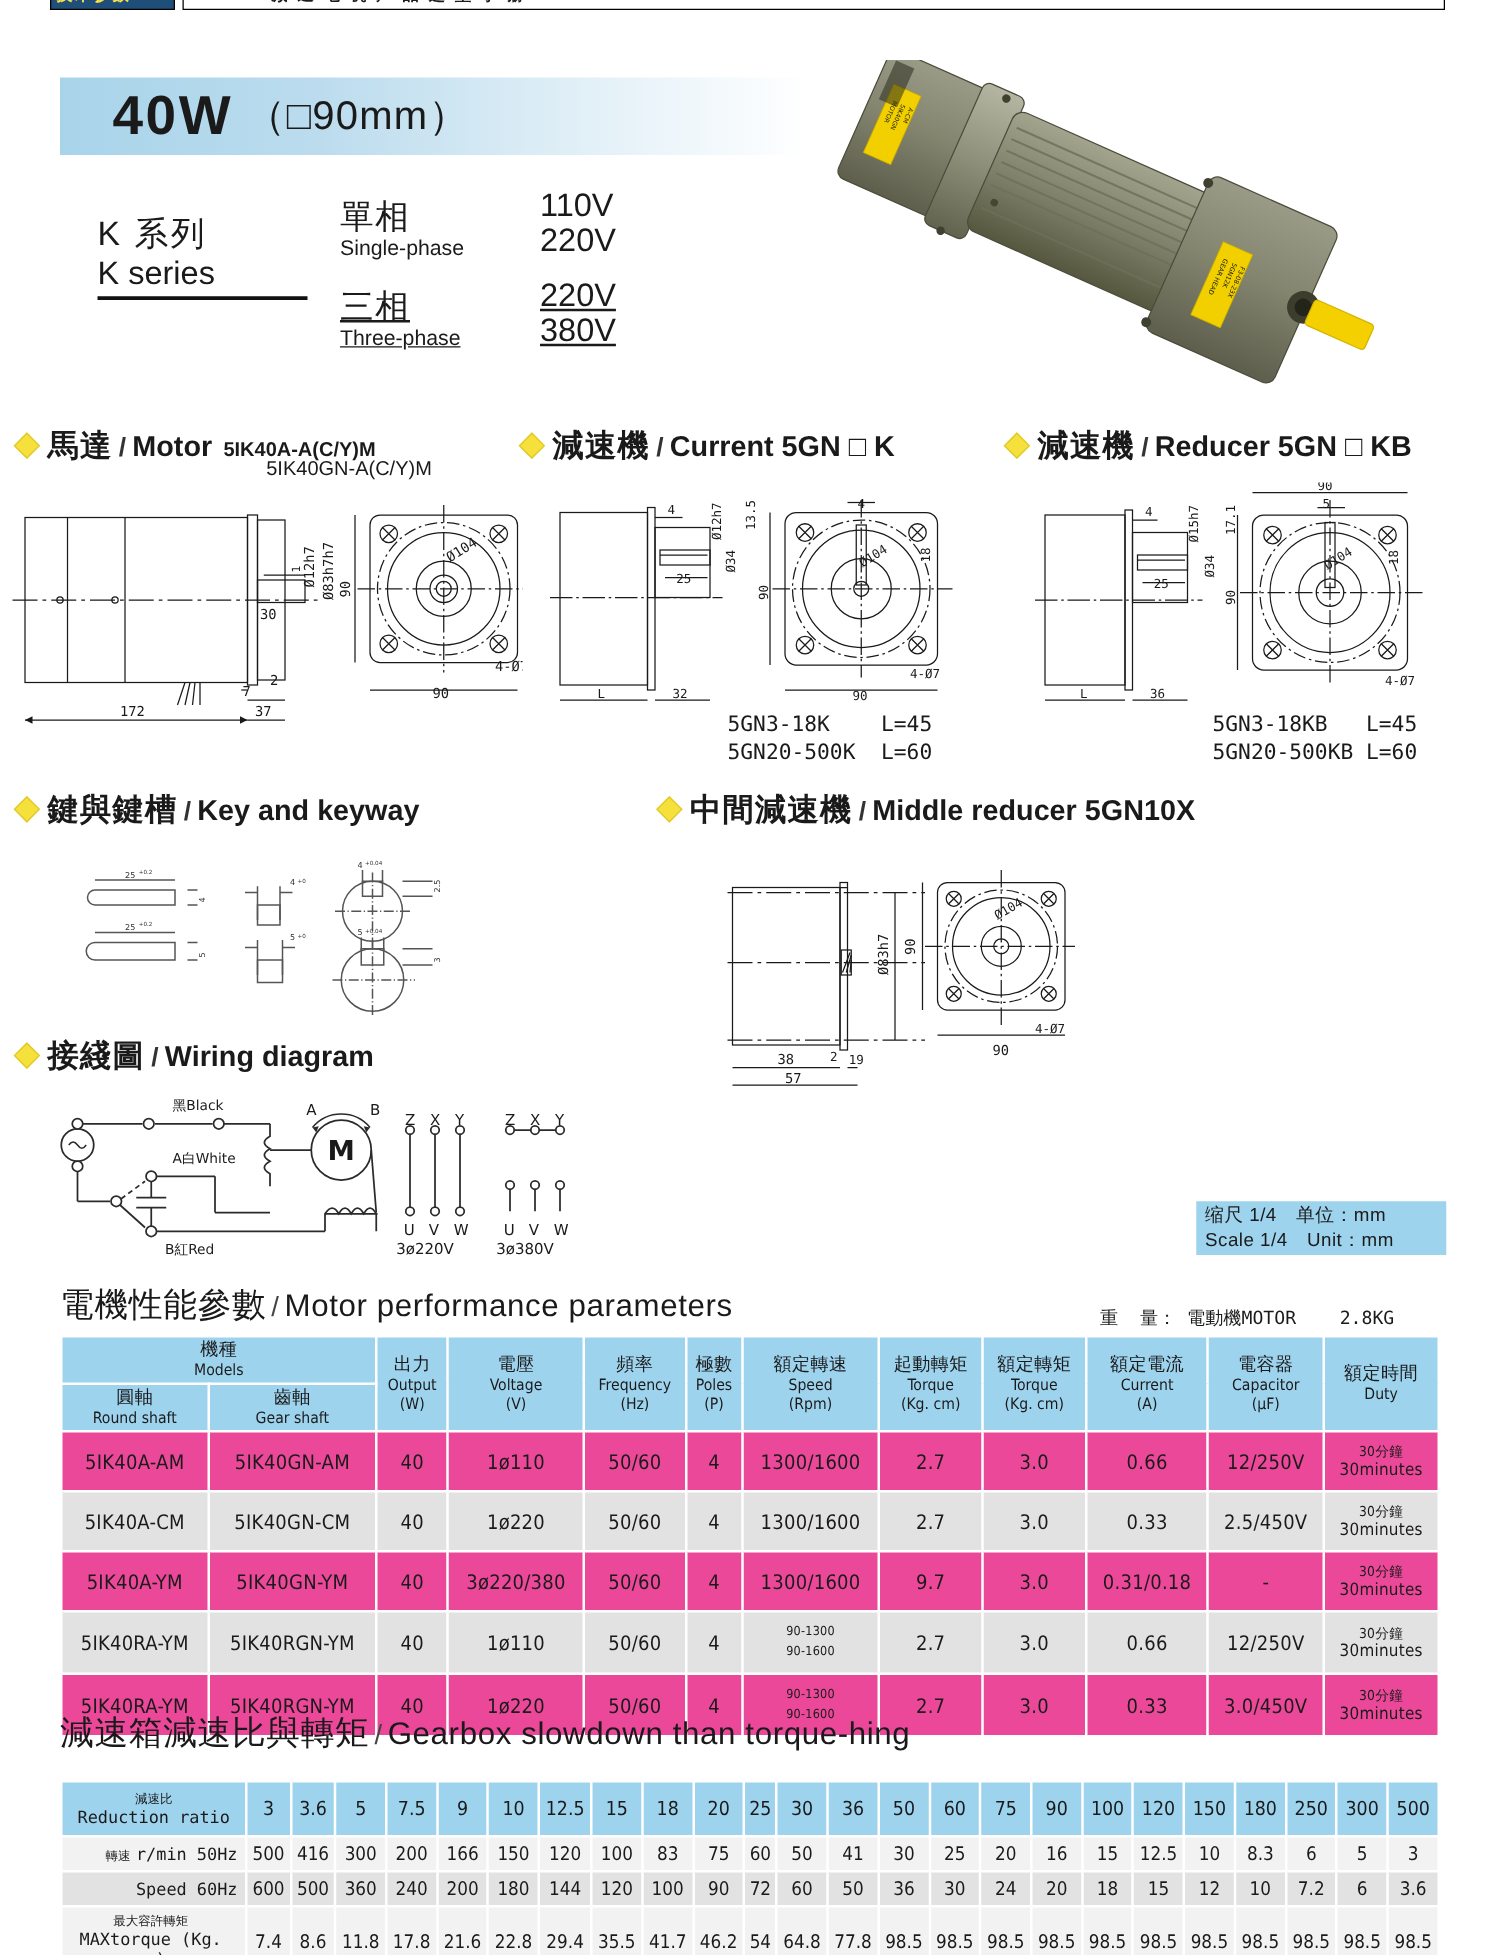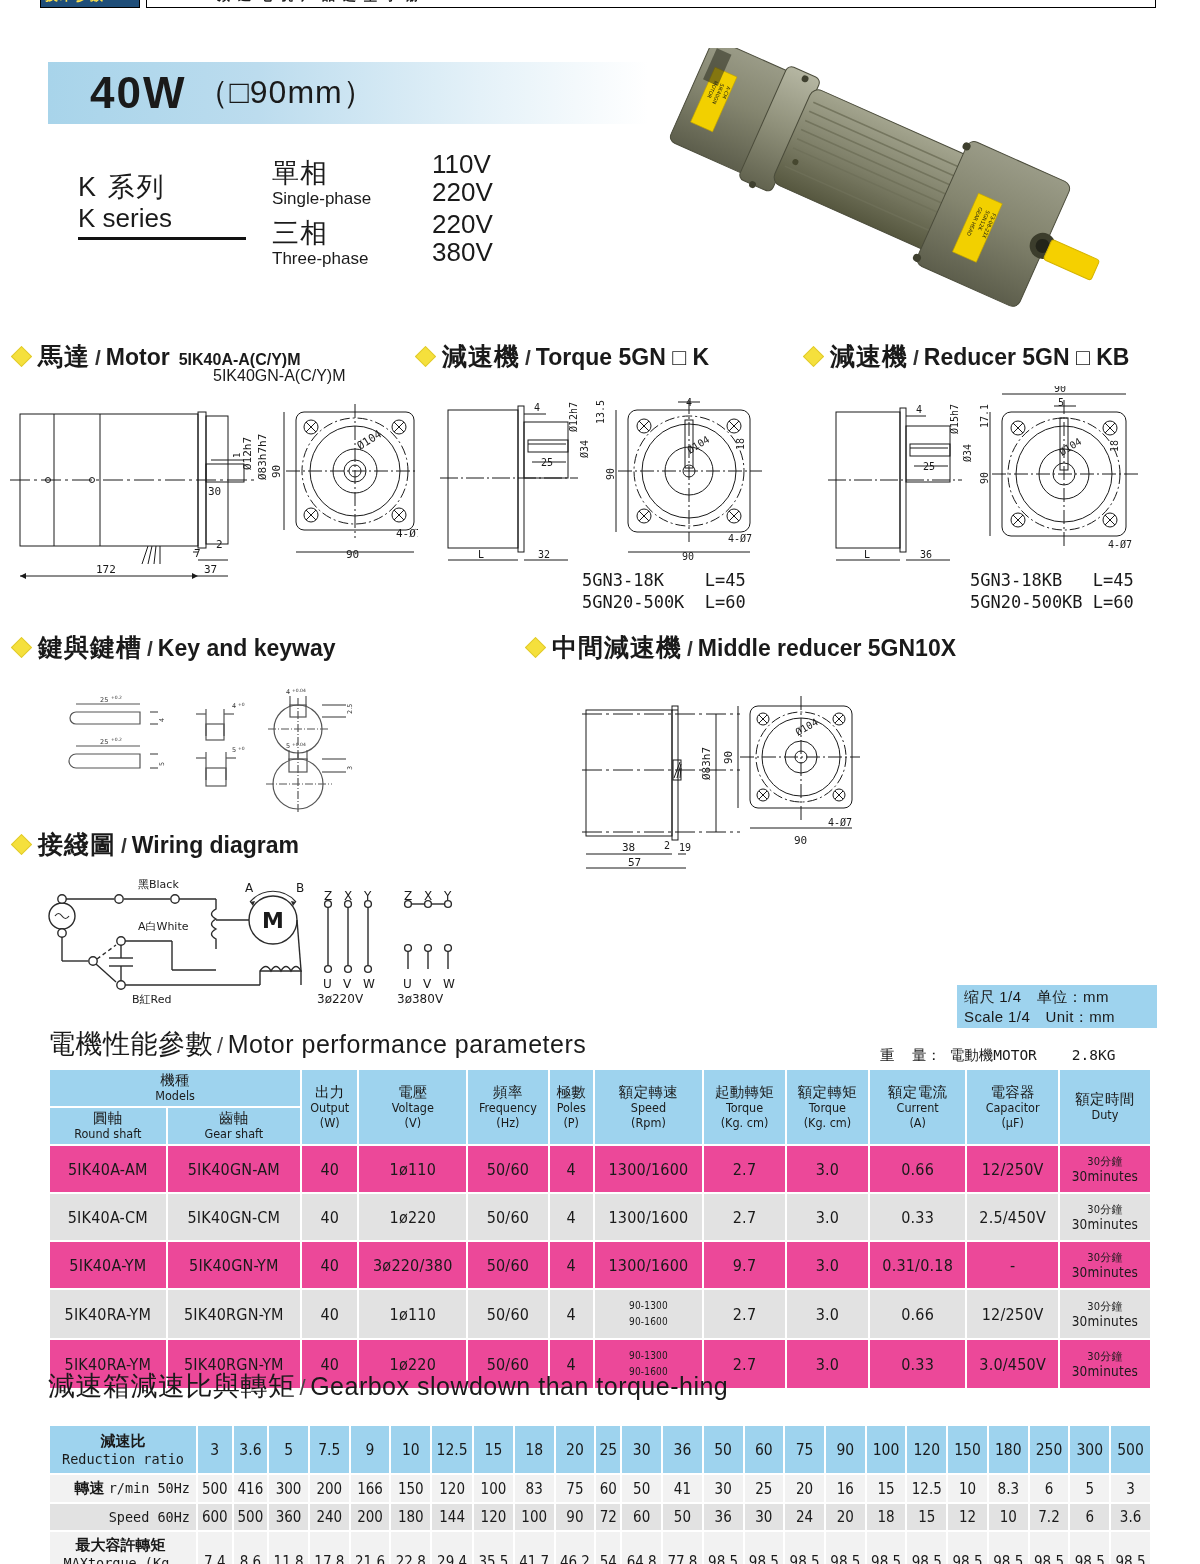--- a/index.html
+++ b/index.html
@@ -53,21 +53,21 @@
   .sec .sub{font-size:16px;margin-left:9px;}
 
   
   .dwg{position:absolute;}
   .dwg svg{display:block;}
 
   .cap{position:absolute;font-size:17px;line-height:21px;font-family:"DejaVu Sans Mono", monospace;letter-spacing:0px;white-space:pre;}
 
   
   .scalebox{position:absolute;left:957px;top:961px;width:200px;height:43px;background:#9ed3ee;
-            display:flex;flex-direction:column;justify-content:center;padding-left:7px;margin-top:24px;}
+            display:flex;flex-direction:column;justify-content:center;padding-left:7px;}
   .scalebox div{font-size:15px;line-height:20px;letter-spacing:.4px;}
   .weight{position:absolute;left:880px;top:1008px;font-size:14.5px;line-height:19px;font-family:"DejaVu Sans Mono", monospace;white-space:pre;}
 
   
   .tbl-title{position:absolute;font-size:27px;letter-spacing:.5px;white-space:nowrap;}
   .tbl-title .en{font-size:25px;}
   .tbl-title .sl{font-size:22px;margin:0 4px;color:#444;}
 
   
   table{border-collapse:collapse;position:absolute;font-family:"DejaVu Sans Condensed","DejaVu Sans",sans-serif;}
@@ -84,21 +84,21 @@
 
   .gear{left:48px;top:1424px;width:1104px;}
   .gear th,.gear td{border:2px solid #fff;text-align:center;vertical-align:middle;}
   .gear .hd{background:#9ed3ee;font-weight:normal;}
   .gear .rowlbl{background:#f2f2f2;text-align:right;padding-right:6px;width:148px;}
   .gear .hd.rowlbl{background:#9ed3ee;}
   .gear td{background:#f2f2f2;font-size:15px;padding:4px 1px;}
   .gear tr.r60 td{background:#e2e2e2;}
   .gear tr.r60 td.rowlbl{background:#e2e2e2;}
   .gear .hd td,.gear tr.hdr td{background:#9ed3ee;font-size:15.5px;padding:6px 1px;}
-  .gear .lbl-cn{font-size:15px;font-weight:bold;}
+  .gear .lbl-cn{font-size:10px;}
   .gear .lbl-en{font-size:13.5px;font-family:"DejaVu Sans Mono",monospace;}
 </style>
 </head>
 <body>
 
 <div class="top-strip">
   <div class="blue">
       <span>技术参数</span>
     </div>
   <div class="wbox">
@@ -121,21 +121,21 @@
   <div class="row">
     <div>
       <div class="lbl-cn">單相</div>
       <div class="lbl-en">Single-phase</div>
     </div>
     <div class="grp">
       <div class="val">110V</div>
       <div class="val">220V</div>
     </div>
   </div>
-  <div class="row" style="margin-top:0;">
+  <div class="row" style="margin-top:12px;text-decoration:underline;">
     <div>
       <div class="lbl-cn">三相</div>
       <div class="lbl-en">Three-phase</div>
     </div>
     <div class="grp">
       <div class="val">220V</div>
       <div class="val">380V</div>
     </div>
   </div>
 </div>
@@ -211,21 +211,21 @@
   <span class="sl">/</span>
   <span class="en">Motor</span>
   <span class="sub">5IK40A-A(C/Y)M</span>
 </div>
 <div style="position:absolute;left:213px;top:367px;font-size:16px;">5IK40GN-A(C/Y)M</div>
 
 <div class="sec" style="left:418px;top:340px;">
   <span class="dia"></span>
   <span class="cn">減速機</span>
   <span class="sl">/</span>
-  <span class="en">Torque 5GN □ K</span>
+  <span class="en">Current 5GN □ K</span>
 </div>
 
 <div class="sec" style="left:806px;top:340px;">
   <span class="dia"></span>
   <span class="cn">減速機</span>
   <span class="sl">/</span>
   <span class="en">Reducer 5GN □ KB</span>
 </div>
 
 <div class="dwg" style="left:8px;top:392px;">

